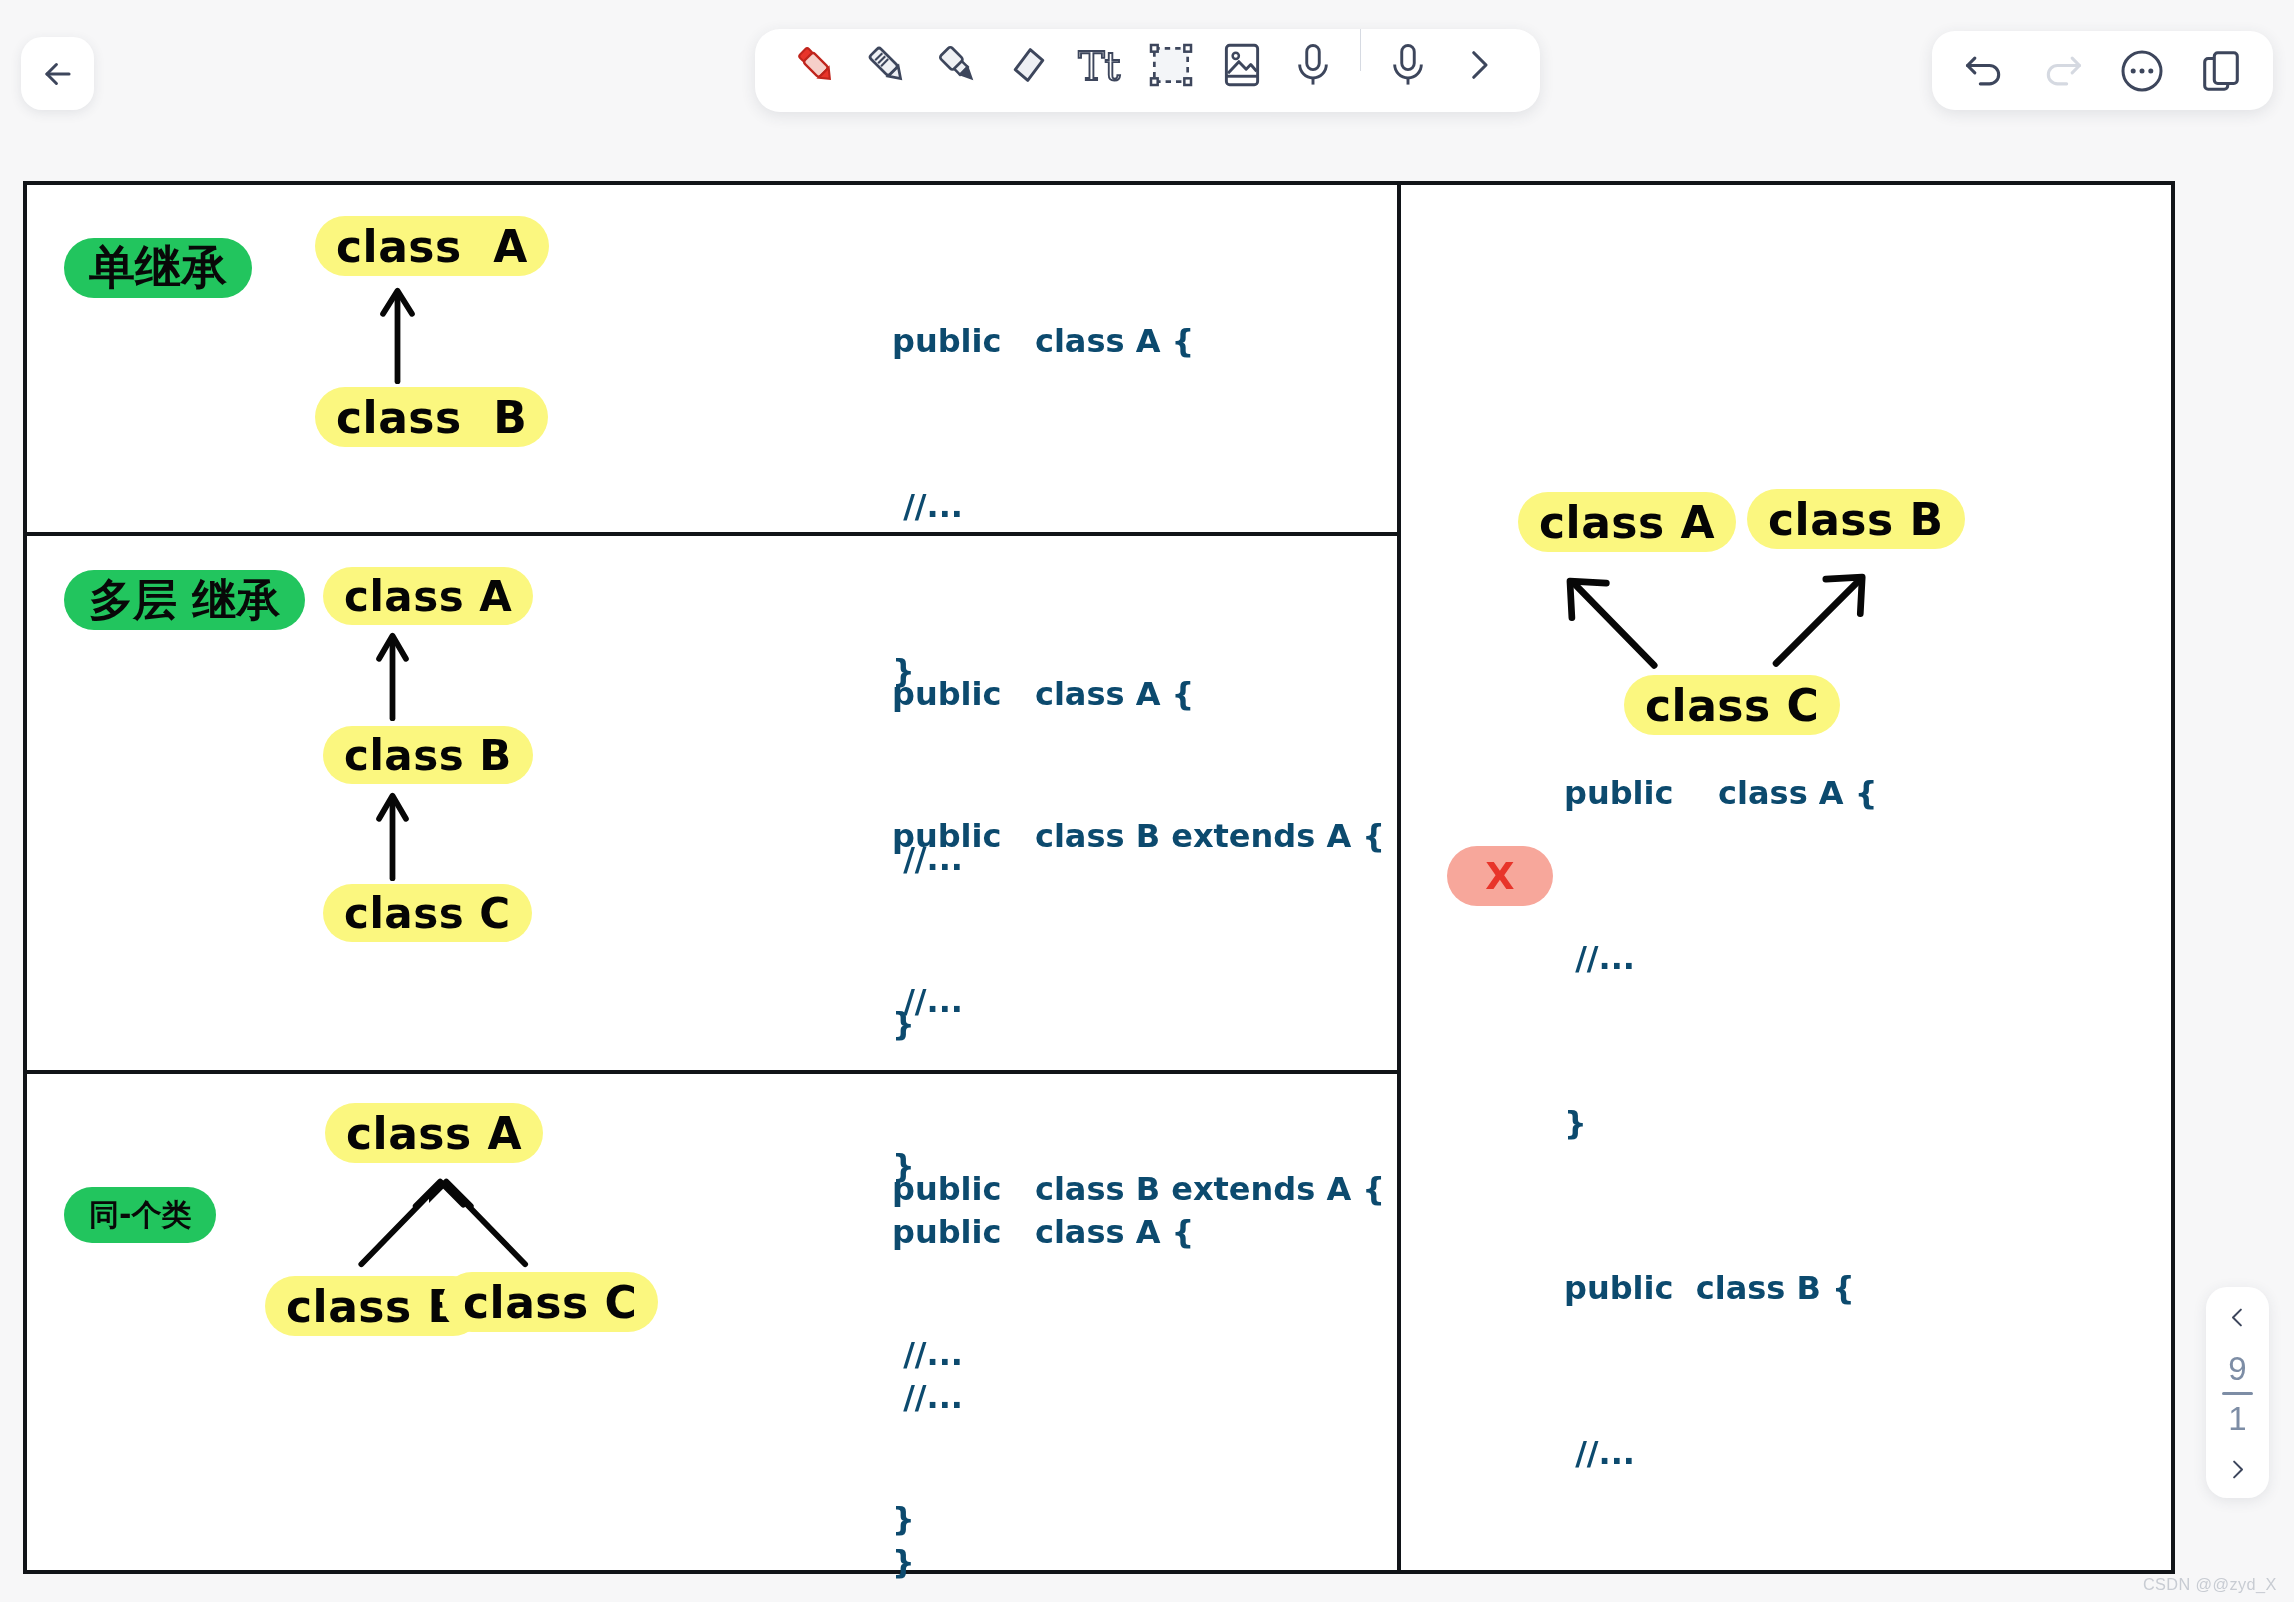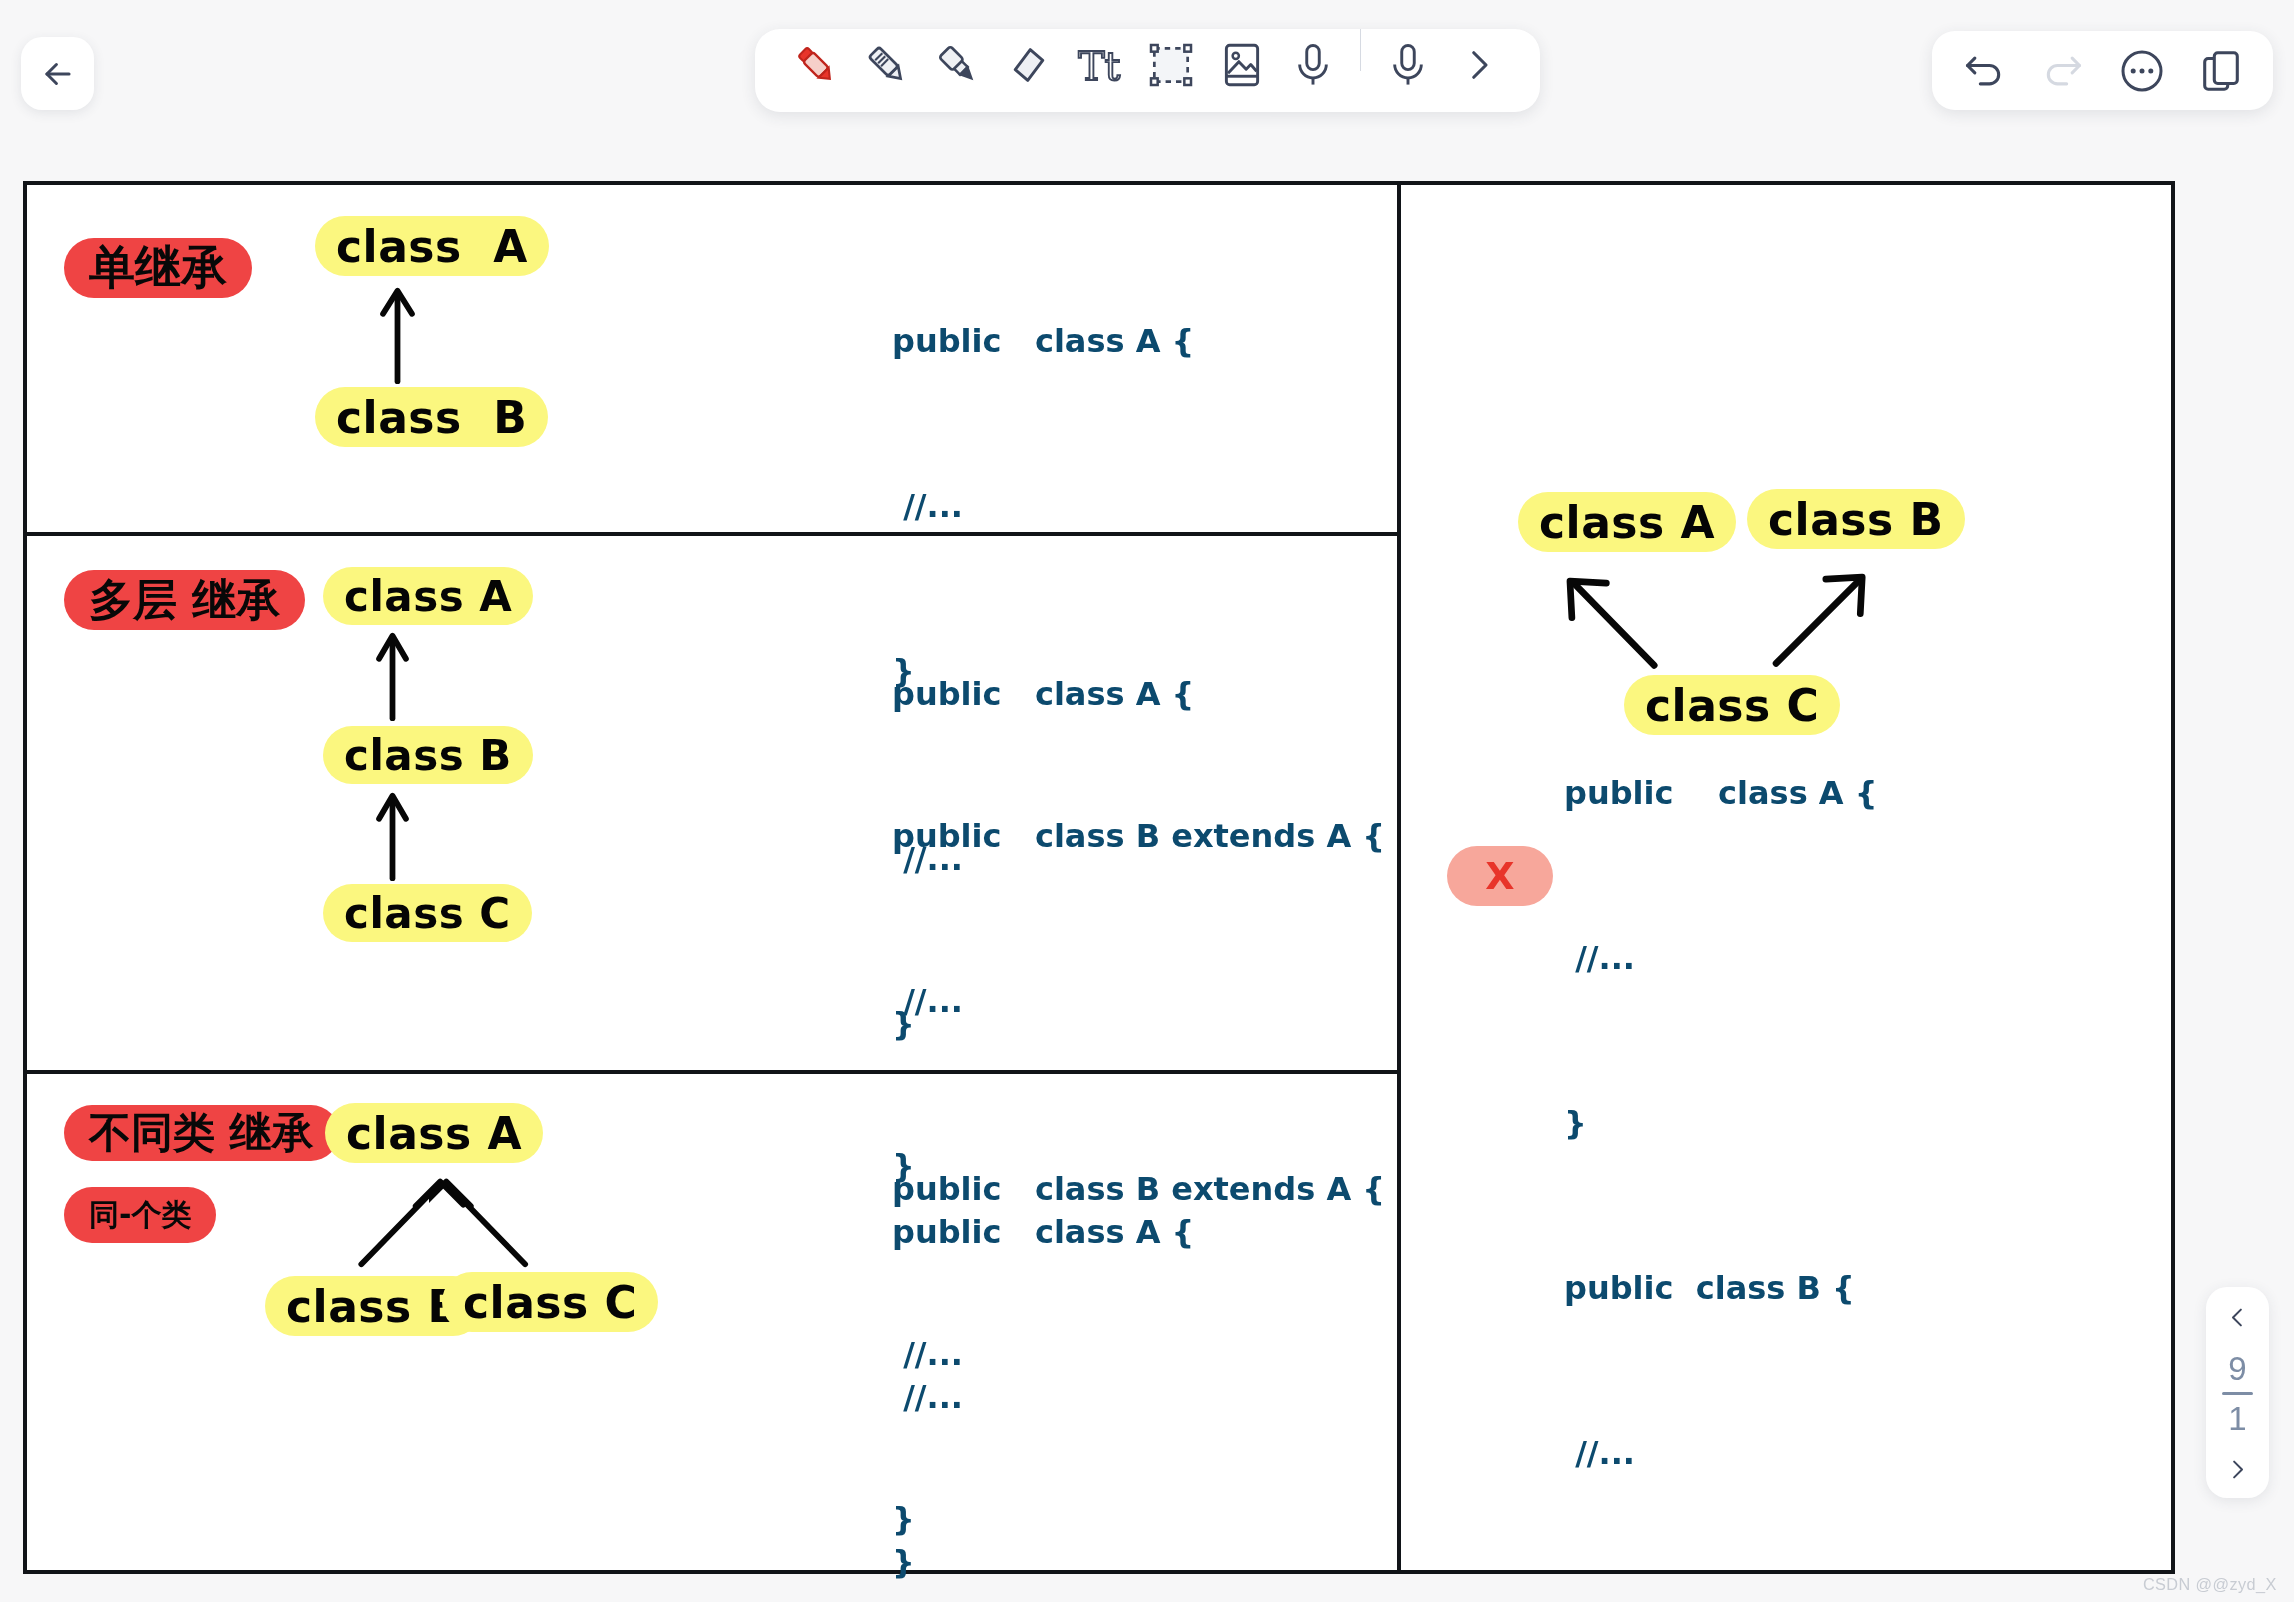--- a/index.html
+++ b/index.html
@@ -64,21 +64,21 @@
     white-space: pre;
     letter-spacing: 0.5px;
   }
   .cn {
     font-family: "DejaVu Sans", sans-serif;
     font-weight: 700; color: #080808;
     white-space: pre;
   }
   .pill-green {
     position: absolute;
-    background: #ef4444;
+    background: #22c55e;
     border-radius: 960px;
     display: flex; align-items: center; justify-content: center;
     padding: 0 25px;
   }
   .pill-yellow {
     position: absolute;
     background: #fbf77f;
     border-radius: 960px;
     display: flex; align-items: center; justify-content: center;
     padding: 0 21px;
@@ -314,23 +314,20 @@
           <div>public   class B extends A {</div>
           <div> //...</div>
           <div>}</div>
           
           
           
         </div>
       </div>
 
       <div class="row row-3">
-        <div class="pill-green" style="left:37px; top:31px; height:56px;">
-          <span class="cn" style="font-size:42px;">不同类 继承</span>
-        </div>
         <div class="pill-green" style="left:37px; top:113px; height:56px;">
           <span class="cn" style="font-size:30px;">同-个类</span>
         </div>
 
         <div class="pill-yellow" style="left:298px; top:29px; height:60px; min-width:154px;">
           <span class="hand" style="font-size:44px;">class A</span>
         </div>
 
         <svg class="arrow" style="left:317px; top:92px;" width="125" height="106" viewBox="0 0 130 110">
           <path d="M18 102 L96 22" stroke="#070707" stroke-width="6" stroke-linecap="round"></path>

